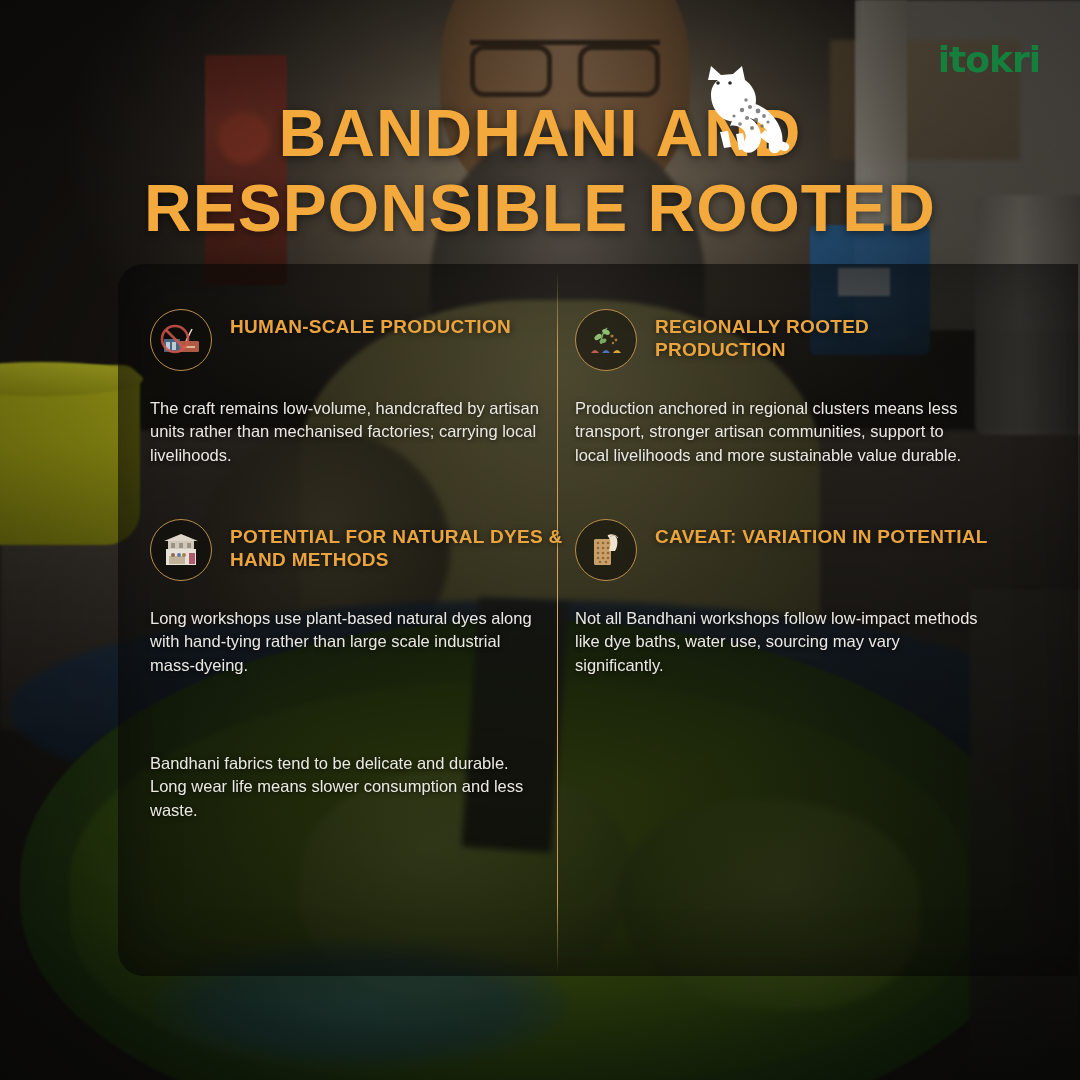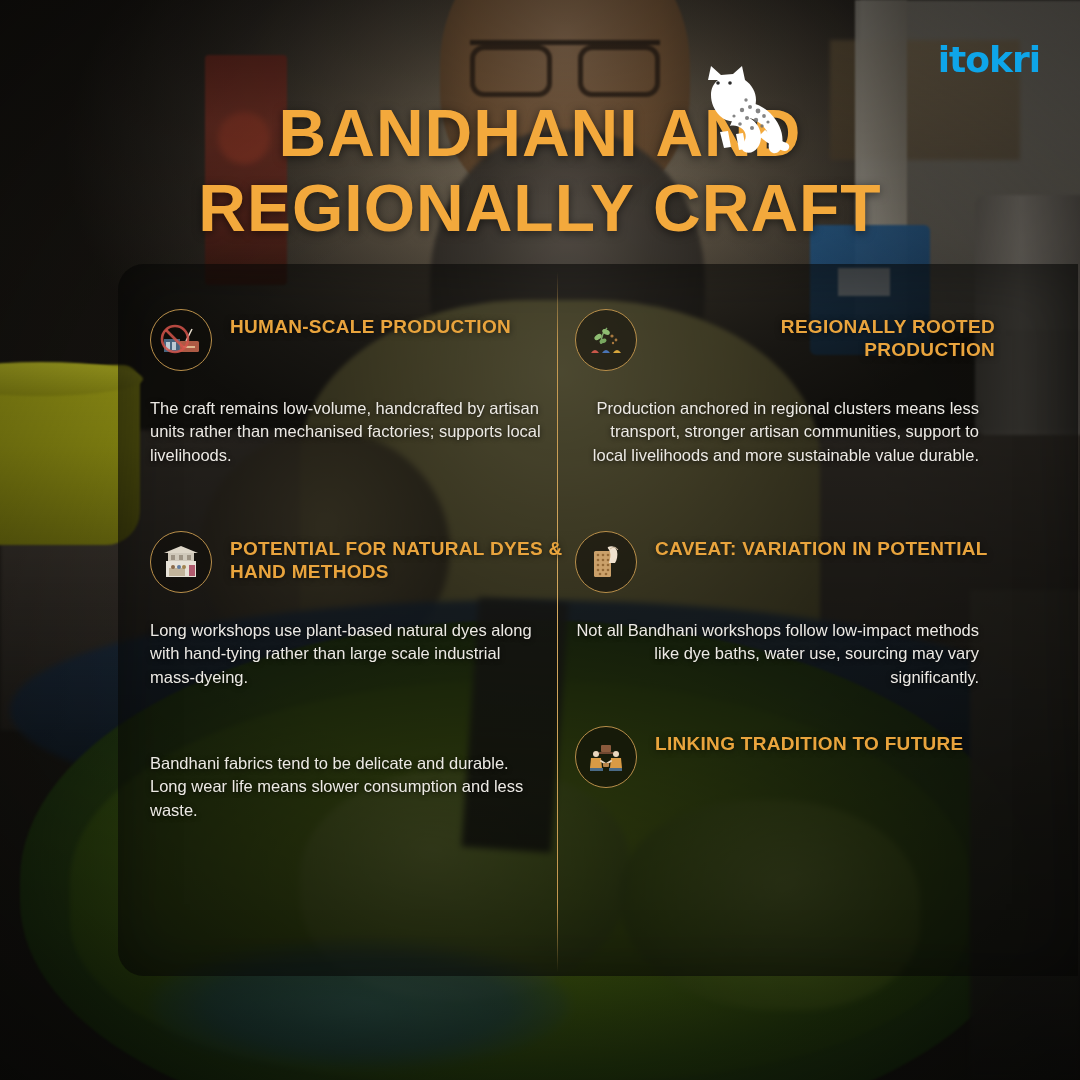--- a/index.html
+++ b/index.html
@@ -186,21 +186,21 @@
   }
   .bg-vignette {
     position:absolute; inset:0;
     background:radial-gradient(ellipse 82% 72% at 50% 46%, rgba(0,0,0,0) 38%, rgba(0,0,0,.55) 100%);
   }
 
   
   .logo {
     position:absolute; right:40px; top:42px;
     font-size:36px; font-weight:bold; letter-spacing:-1px;
-    color:#0ea5e9; font-family:"DejaVu Sans", sans-serif;
+    color:#15803d; font-family:"DejaVu Sans", sans-serif;
     line-height:1; z-index:7;
   }
   .logo-mark { position:relative; display:inline-block; }
 
   
   .title-wrap {
     position:absolute; left:0; right:0; top:96px;
     text-align:center; z-index:6;
   }
   .title-line {
@@ -227,23 +227,23 @@
     position:absolute; left:557px; top:272px; width:1px; height:700px;
     background:linear-gradient(180deg, rgba(198,150,74,0) 0%, #c39750 10%, #d4a85f 50%, #c39750 90%, rgba(198,150,74,0) 100%);
     z-index:5;
   }
 
   .grid {
     position:absolute; left:118px; top:264px; width:962px; height:760px; z-index:6;text-decoration:underline;
   }
   .cell { position:absolute; width:420px; }
   .col-l { left:32px; }
-  .col-r { left:457px;text-align:right; }
+  .col-r { left:457px; }
   .row-1 { top:45px; }
-  .row-2 { top:267px; }
+  .row-2 { top:255px; }
   .row-3 { top:462px; }
 
   .cell-head { display:flex; align-items:flex-start; gap:18px; }
 
   .badge {
     flex:0 0 auto;
     width:62px; height:62px; border-radius:50%;
     border:1.5px solid #b98f4a;
     background:rgba(14,12,10,.55);
     display:flex; align-items:center; justify-content:center;
@@ -301,21 +301,21 @@
     <div class="bg-veil"></div>
     <div class="bg-vignette"></div>
   </div>
 
   <div class="logo">
     <span class="logo-mark">itokri</span>
   </div>
 
   <div class="title-wrap">
     <div class="title-line">BANDHANI AND</div>
-    <div class="title-line">REGIONALLY CRAFT</div>
+    <div class="title-line">RESPONSIBLE ROOTED</div>
   </div>
 
   <div class="cat">
     <svg viewBox="0 0 110 105" width="110" height="105" aria-hidden="true">
       <g fill="#ffffff">
         <path d="M18 22 l3 -14 l10 9 l12 -1 l9 -8 l3 14 c7 5 11 12 11 20 c0 10 -6 17 -15 20
                  c-8 3 -16 1 -21 -4 c-6 -6 -9 -13 -9 -21 c0 -6 2 -11 7 -15 z"></path>
         <path d="M40 45 c14 -4 30 0 40 10 c10 10 14 22 12 32 c-1 6 -5 9 -9 8 c-4 -1 -5 -5 -4 -10
                  c1 -7 -2 -14 -8 -19 c-8 -7 -20 -9 -31 -5 z"></path>
         <path d="M44 58 c10 -2 19 2 24 10 c4 7 4 15 0 21 c-3 5 -9 7 -13 5 c-4 -2 -4 -6 -1 -10
@@ -360,21 +360,21 @@
             <path d="M28 24 l6 -12" stroke="#e6dccb" stroke-width="1.6" fill="none"></path>
             <rect x="6" y="22" width="16" height="13" fill="#4d6e8c" opacity=".9"></rect>
             <rect x="8" y="25" width="4" height="8" fill="#d8e3ea" opacity=".8"></rect>
             <rect x="14" y="25" width="4" height="8" fill="#d8e3ea" opacity=".8"></rect>
             <circle cx="17" cy="22" r="13" fill="none" stroke="#d4544a" stroke-width="2.6" opacity=".85"></circle>
             <line x1="8" y1="13" x2="26" y2="31" stroke="#d4544a" stroke-width="2.6" opacity=".85"></line>
           </svg>
         </div>
         <div class="cell-title">HUMAN-SCALE PRODUCTION</div>
       </div>
-      <div class="cell-body">The craft remains low-volume, handcrafted by artisan units rather than mechanised factories; supports local livelihoods.</div>
+      <div class="cell-body">The craft remains low-volume, handcrafted by artisan units rather than mechanised factories; carrying local livelihoods.</div>
     </div>
 
     <div class="cell col-r row-1">
       <div class="cell-head">
         <div class="badge">
           <svg viewBox="0 0 46 46" width="46" height="46" aria-hidden="true">
             <path d="M18 27 C18 19 21 14 24 11" stroke="#7fa86a" stroke-width="1.5" fill="none"></path>
             <ellipse cx="15" cy="20" rx="4" ry="2.4" fill="#8fbd72" transform="rotate(-35 15 20)"></ellipse>
             <ellipse cx="23" cy="15" rx="4" ry="2.4" fill="#8fbd72" transform="rotate(25 23 15)"></ellipse>
             <ellipse cx="20" cy="24" rx="3.6" ry="2.2" fill="#79a85f" transform="rotate(-20 20 24)"></ellipse>
@@ -441,38 +441,16 @@
         <div class="cell-title">CAVEAT: VARIATION IN POTENTIAL</div>
       </div>
       <div class="cell-body">Not all Bandhani workshops follow low-impact methods like dye baths, water use, sourcing may vary significantly.</div>
     </div>
 
     <div class="cell col-l row-3">
       <div class="cell-body">Bandhani fabrics tend to be delicate and durable. Long wear life means slower consumption and less waste.</div>
     </div>
 
     <div class="cell col-r row-3">
-      <div class="cell-head">
-        <div class="badge">
-          <svg viewBox="0 0 46 46" width="46" height="46" aria-hidden="true">
-            <rect x="18" y="11" width="10" height="7" rx="1" fill="#8a5a3c"></rect>
-            <rect x="16" y="18" width="14" height="2" fill="#6f4730"></rect>
-            <g>
-              <circle cx="13" cy="20" r="3" fill="#e9d6bd"></circle>
-              <path d="M8 24 h10 l1 10 h-12 z" fill="#d89a45"></path>
-              <path d="M7 34 h13 v3 h-13 z" fill="#4a6a86"></path>
-              <path d="M18 27 l5 3" stroke="#e9d6bd" stroke-width="2" stroke-linecap="round"></path>
-            </g>
-            <g>
-              <circle cx="33" cy="20" r="3" fill="#e9d6bd"></circle>
-              <path d="M28 24 h10 l1 10 h-12 z" fill="#d89a45"></path>
-              <path d="M26 34 h13 v3 h-13 z" fill="#4a6a86"></path>
-              <path d="M28 27 l-5 3" stroke="#e9d6bd" stroke-width="2" stroke-linecap="round"></path>
-            </g>
-            <rect x="20" y="29" width="6" height="4" rx="1" fill="#b9864c"></rect>
-          </svg>
-        </div>
-        <div class="cell-title">LINKING TRADITION TO FUTURE</div>
-      </div>
     </div>
 
   </div>
 </div>
 
 </body></html>

